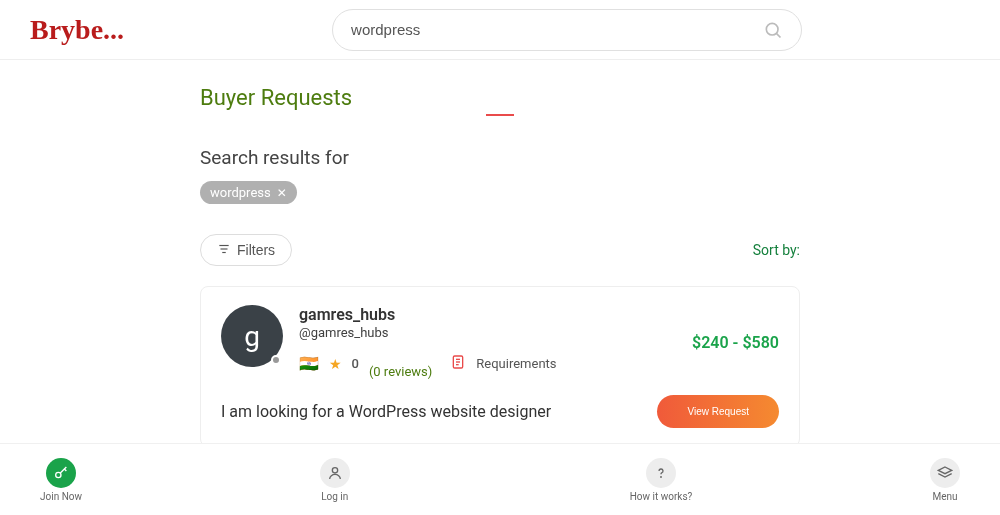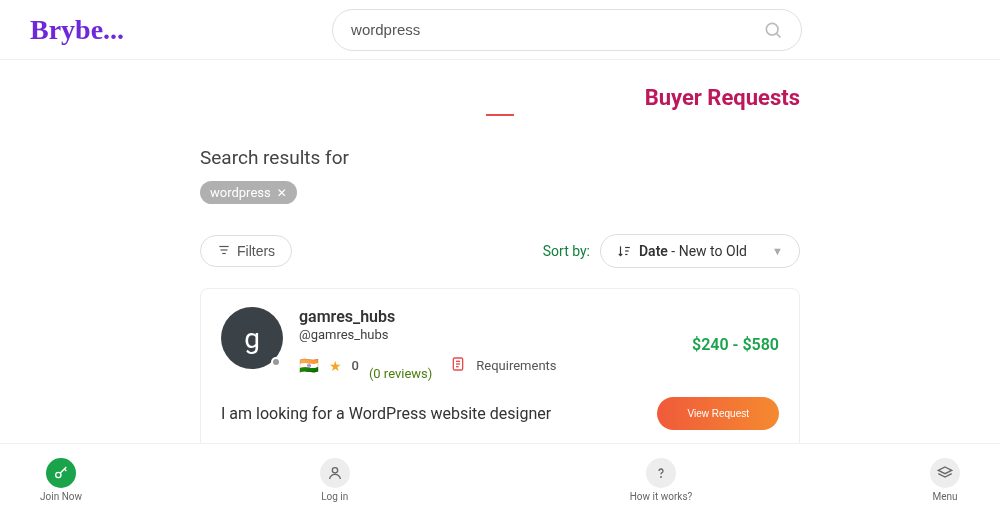--- a/index.html
+++ b/index.html
@@ -1,28 +1,28 @@
 <!DOCTYPE html>
 <html><head>
 <meta charset="utf-8">
 <style>
 * { box-sizing: border-box; margin: 0; padding: 0; }
 body { font-family: -apple-system, BlinkMacSystemFont, "Segoe UI", Roboto, sans-serif; background: #fff; color: #333; width: 1000px; height: 515px; overflow: hidden; position: relative; }
 
 
 .header { display: flex; align-items: center; padding: 10px 30px; border-bottom: 1px solid #eee; height: 60px; }
-.logo { font-family: cursive; font-size: 28px; font-weight: bold; color: #6d28d9; margin-right: 40px; }
+.logo { font-family: cursive; font-size: 28px; font-weight: bold; color: #b91c1c; margin-right: 40px; }
 .search-wrap { flex: 1; display: flex; justify-content: center; }
 .search-box { width: 470px; height: 42px; border: 1px solid #e0e0e0; border-radius: 21px; display: flex; align-items: center; padding: 0 18px; }
 .search-input { flex: 1; border: none; outline: none; font-size: 15px; color: #555; }
 .search-icon { width: 20px; height: 20px; color: #bbb; }
 
 
 .main { padding: 25px 200px 100px; }
-.page-title { text-align: right; font-size: 22px; font-weight: 700; color: #be185d; margin-bottom: 4px; }
+.page-title { text-align: left; font-size: 22px; font-weight: 400; color: #4d7c0f; margin-bottom: 4px; }
 .title-underline { width: 28px; height: 2px; background: #e94b4b; margin: 0 auto 30px; }
 
 .search-results-label { font-size: 19px; color: #444; margin-bottom: 12px; }
 .tag { display: inline-flex; align-items: center; background: #b0b0b0; color: #fff; border-radius: 13px; padding: 4px 10px; font-size: 13px; margin-bottom: 30px; }
 .tag-x { margin-left: 6px; font-size: 12px; }
 
 .controls { display: flex; justify-content: space-between; align-items: center; margin-bottom: 20px; }
 .filters-btn { display: inline-flex; gap: 6px; border: 1px solid #ddd; border-radius: 20px; padding: 7px 16px; font-size: 14px; color: #555; background: #fff; cursor: pointer; }
 .sort-wrap { display: flex; align-items: center; gap: 10px; }
 .sort-label { font-size: 14px; color: #15803d; }
@@ -89,31 +89,20 @@
     <button class="filters-btn">
       <svg width="14" height="14" viewBox="0 0 24 24" fill="none" stroke="currentColor" stroke-width="2">
           <line x1="4" y1="6" x2="20" y2="6"></line>
           <line x1="6" y1="12" x2="18" y2="12"></line>
           <line x1="9" y1="18" x2="15" y2="18"></line>
         </svg>
       <span>Filters</span>
     </button>
     <div class="sort-wrap">
       <span class="sort-label">Sort by:</span>
-      <div class="sort-select">
-        <svg width="14" height="14" viewBox="0 0 24 24" fill="none" stroke="currentColor" stroke-width="2">
-            <line x1="6" y1="4" x2="6" y2="20"></line>
-            <polyline points="3 17 6 20 9 17"></polyline>
-            <line x1="14" y1="6" x2="22" y2="6"></line>
-            <line x1="14" y1="12" x2="20" y2="12"></line>
-            <line x1="14" y1="18" x2="18" y2="18"></line>
-          </svg>
-        <span class="sort-value"><b>Date</b><span> - New to Old</span></span>
-        <span class="chevron">▼</span>
-      </div>
     </div>
   </div>
 
   <div class="card">
     <div class="card-head">
       <div class="avatar" style="background:#3a4147">
         <span>g</span>
         <div class="avatar-dot"></div>
       </div>
       <div class="user-info">

